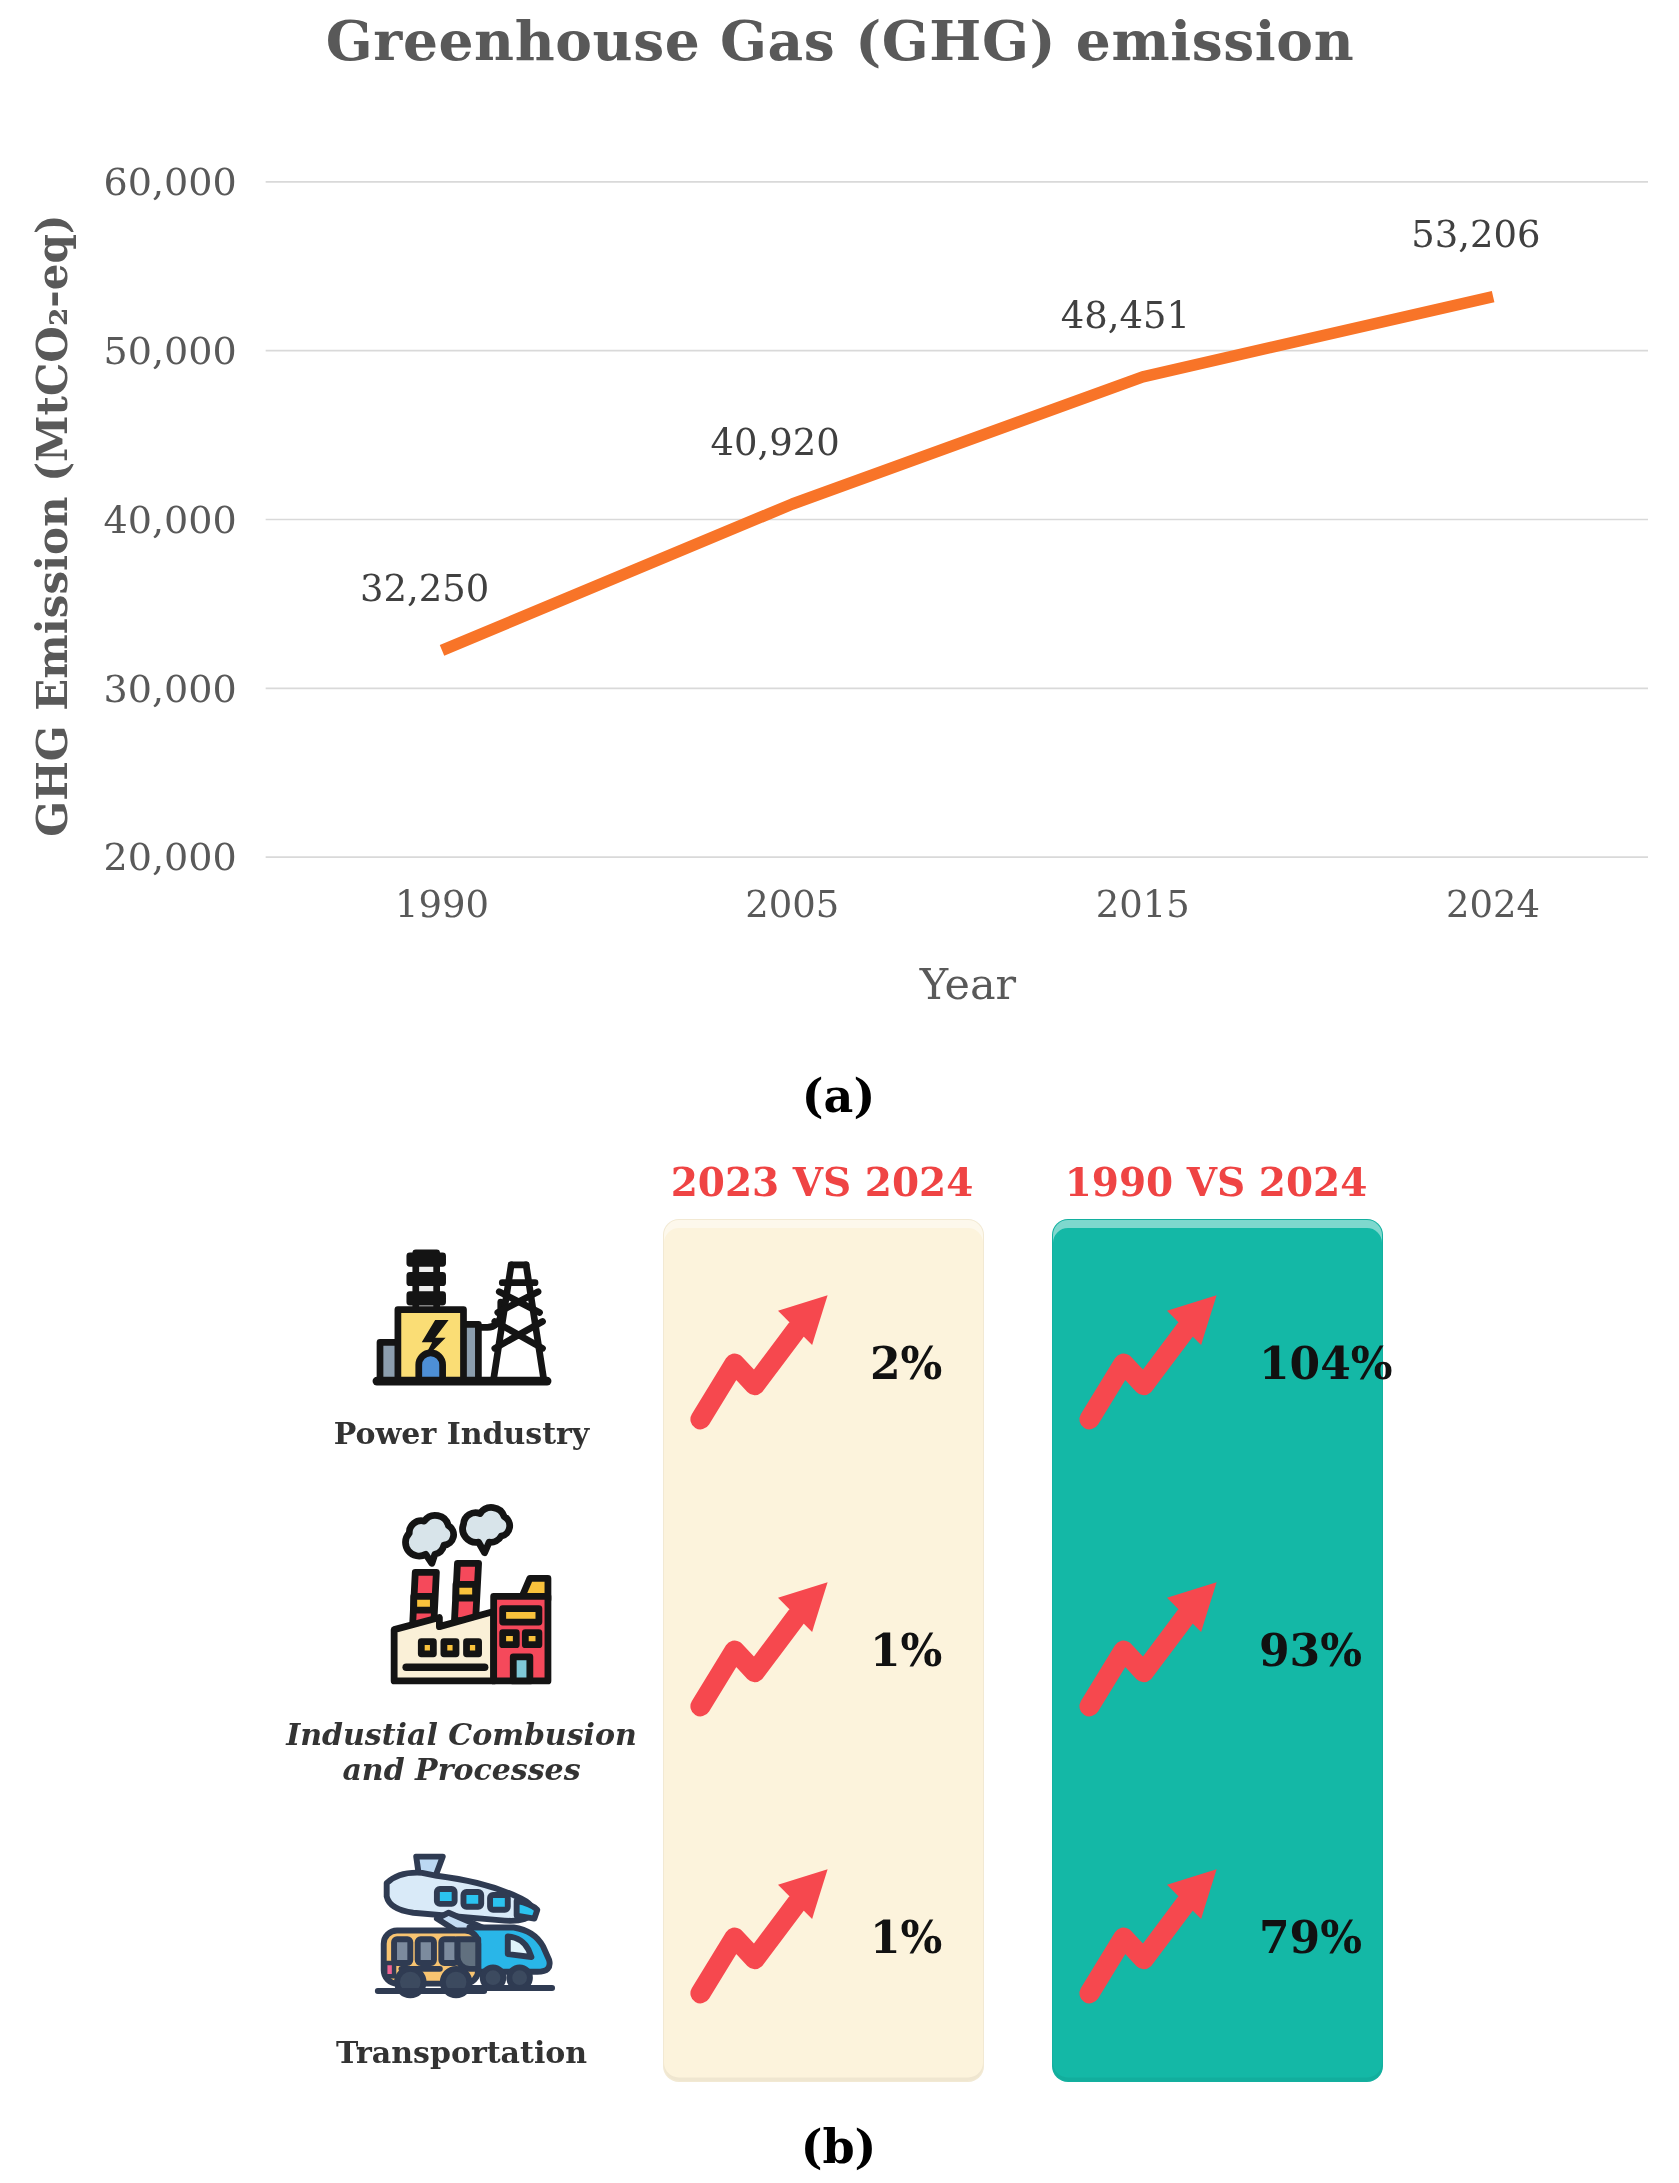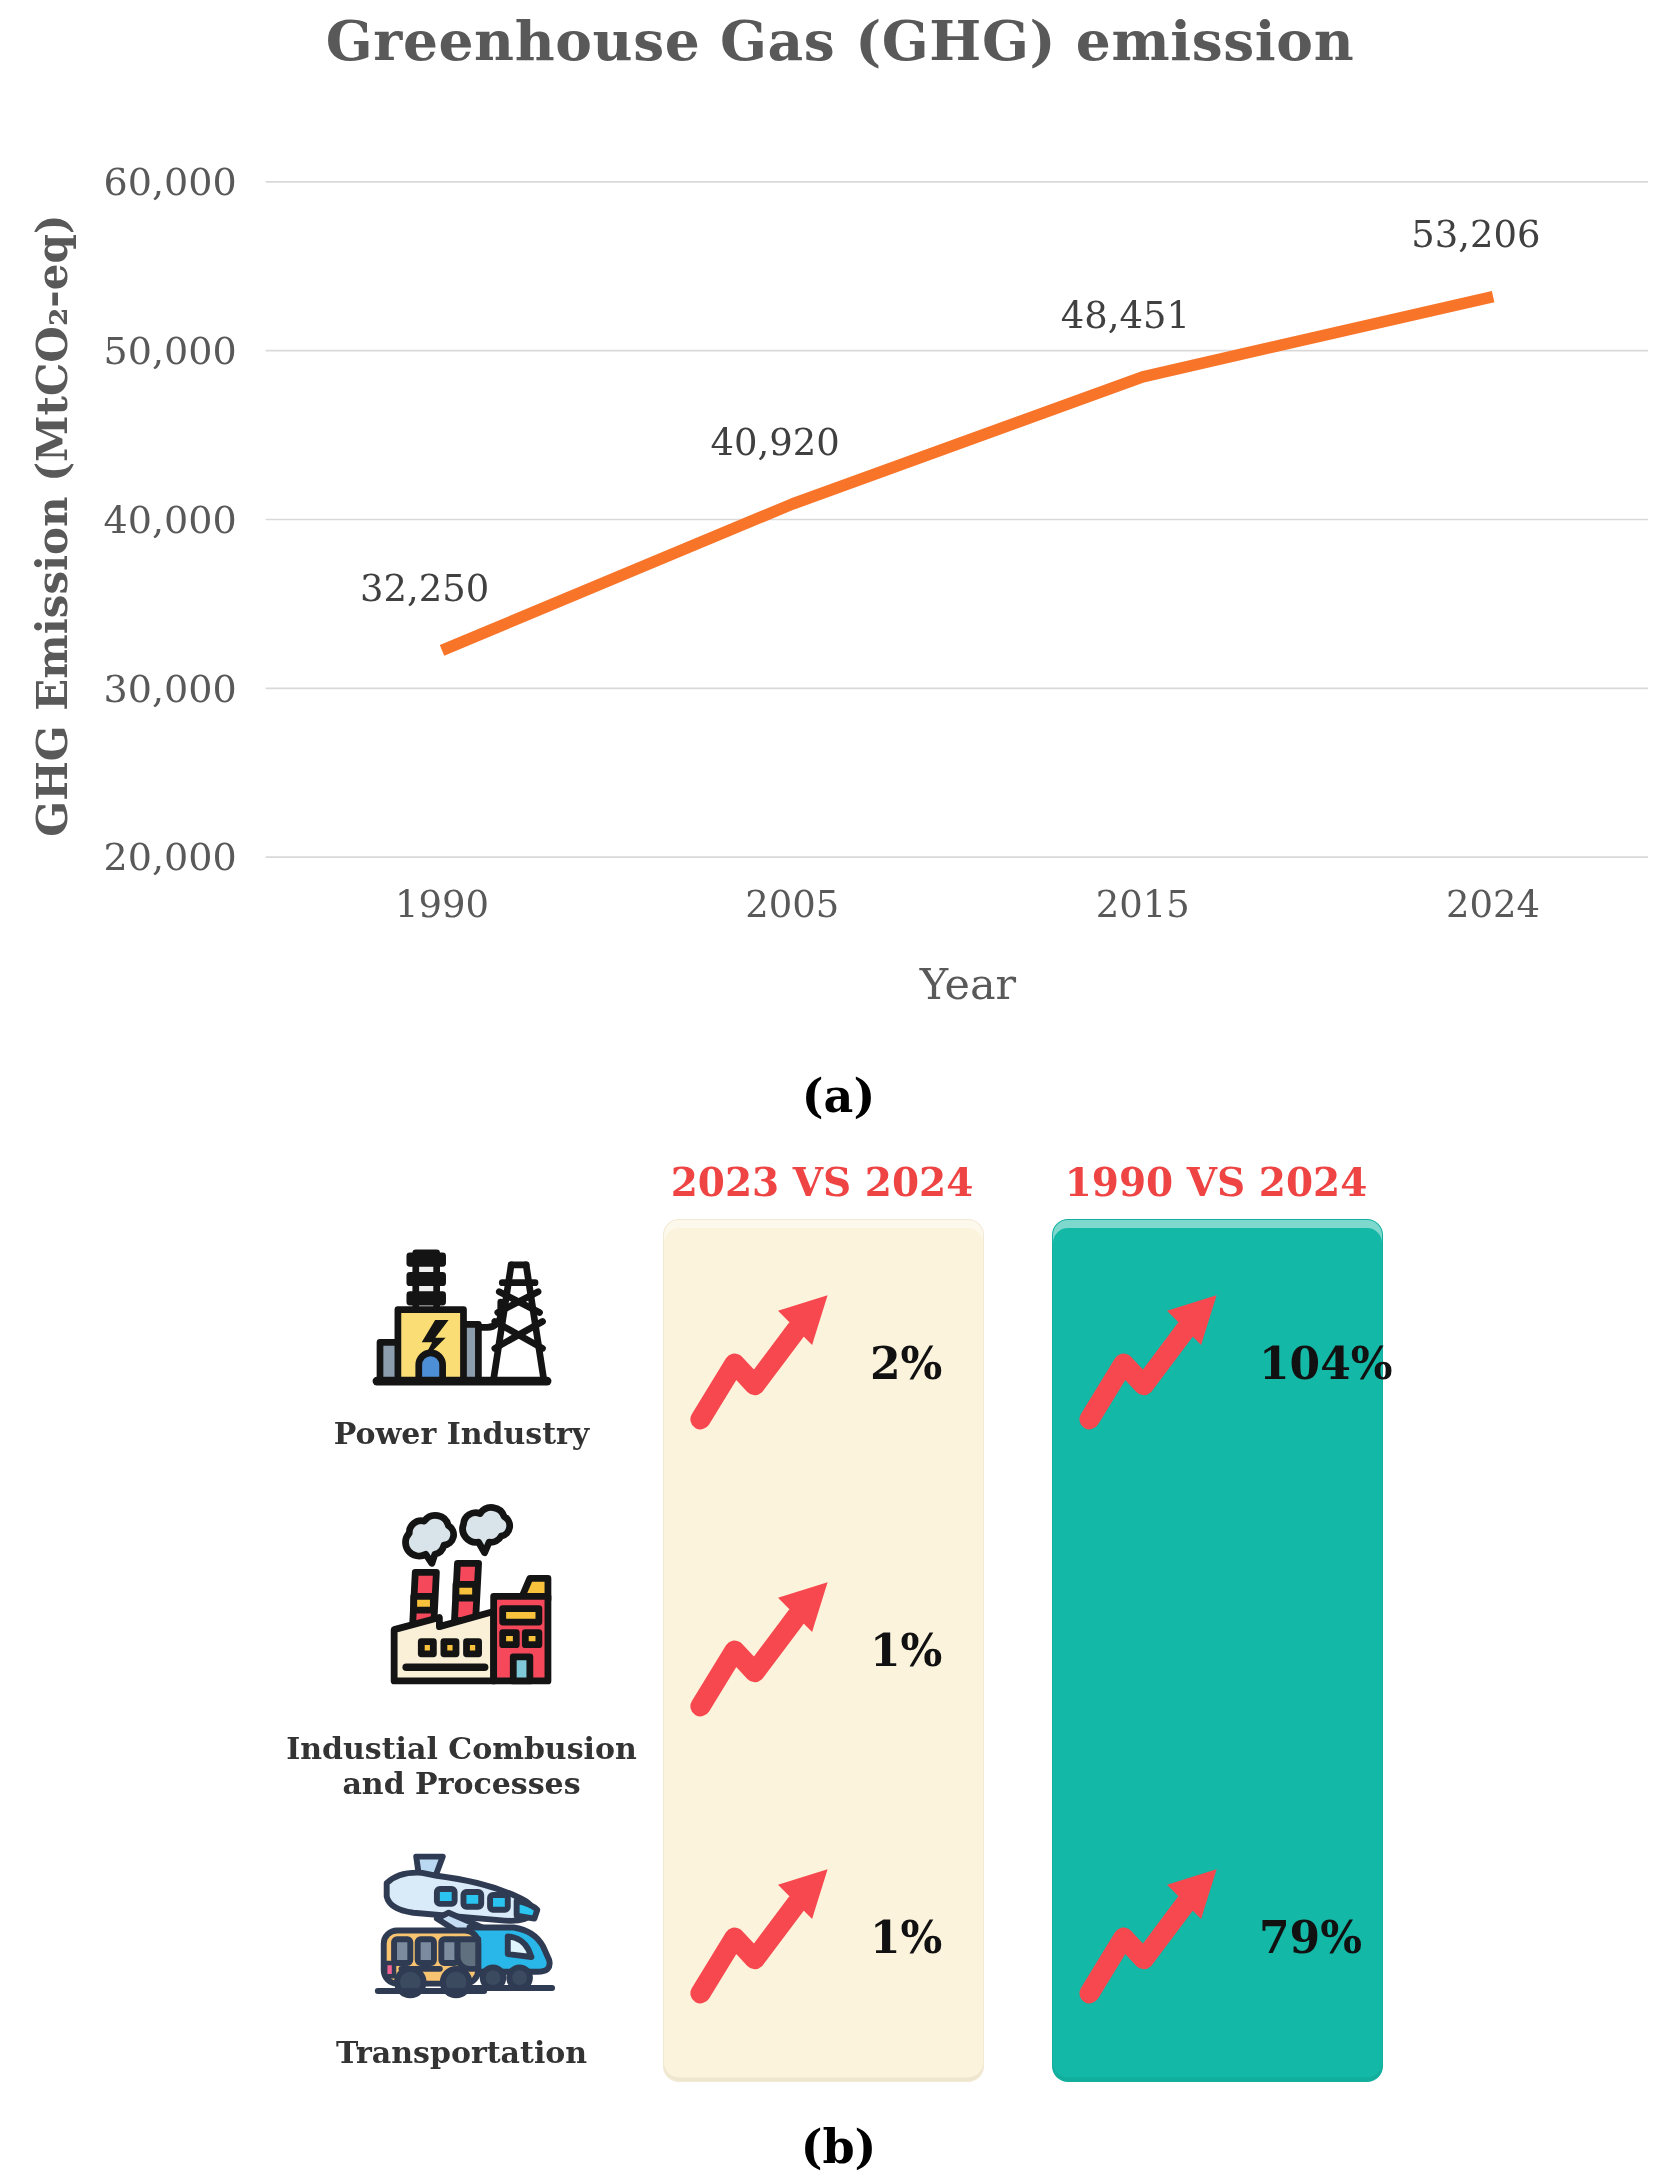--- a/index.html
+++ b/index.html
@@ -56,21 +56,21 @@
   .pct{font-size:44px;font-weight:bold;color:#111111;}
   .icon-cell{position:absolute;text-align:center;}
   .icon-cell .caption{
     font-size:30px;font-weight:bold;color:#333333;line-height:35px;
   }
   .cell-power{left:300px;top:1235px;width:323px;}
   .cell-power svg{width:194px;height:164px;}
   .cell-power .caption{margin-top:15px;}
   .cell-factory{left:271px;top:1495px;width:381px;}
   .cell-factory svg{width:196px;height:212px;}
-  .cell-factory .caption{margin-top:22px;}
+  .cell-factory .caption{margin-top:8px;font-style:italic;}
   .cell-transport{left:300px;top:1836px;width:323px;}
   .cell-transport svg{width:192px;height:180px;}
   .cell-transport .caption{margin-top:17.3px;}
   .hidden-defs{position:absolute;width:0;height:0;overflow:hidden;}
 </style>
 </head>
 <body>
 
 <div id="page">
 
@@ -212,20 +212,26 @@
     </div>
   </div>
 
   <div class="panel p2" style="background: #14b8a6;">
     <div class="cmp-row r0">
       <svg class="arrow" viewBox="0 0 100 100" style="color: rgb(246, 72, 78);">
           <use href="#trendArrow"></use>
         </svg>
       <span class="pct">104%</span>
     </div>
+    <div class="cmp-row r1">
+      <svg class="arrow" viewBox="0 0 100 100" style="color: rgb(246, 72, 78);">
+          <use href="#trendArrow"></use>
+        </svg>
+      <span class="pct">93%</span>
+    </div>
     <div class="cmp-row r2">
       <svg class="arrow" viewBox="0 0 100 100" style="color: rgb(246, 72, 78);">
           <use href="#trendArrow"></use>
         </svg>
       <span class="pct">79%</span>
     </div>
   </div>
 
   <div class="sub-label sub-b">(b)</div>
 

